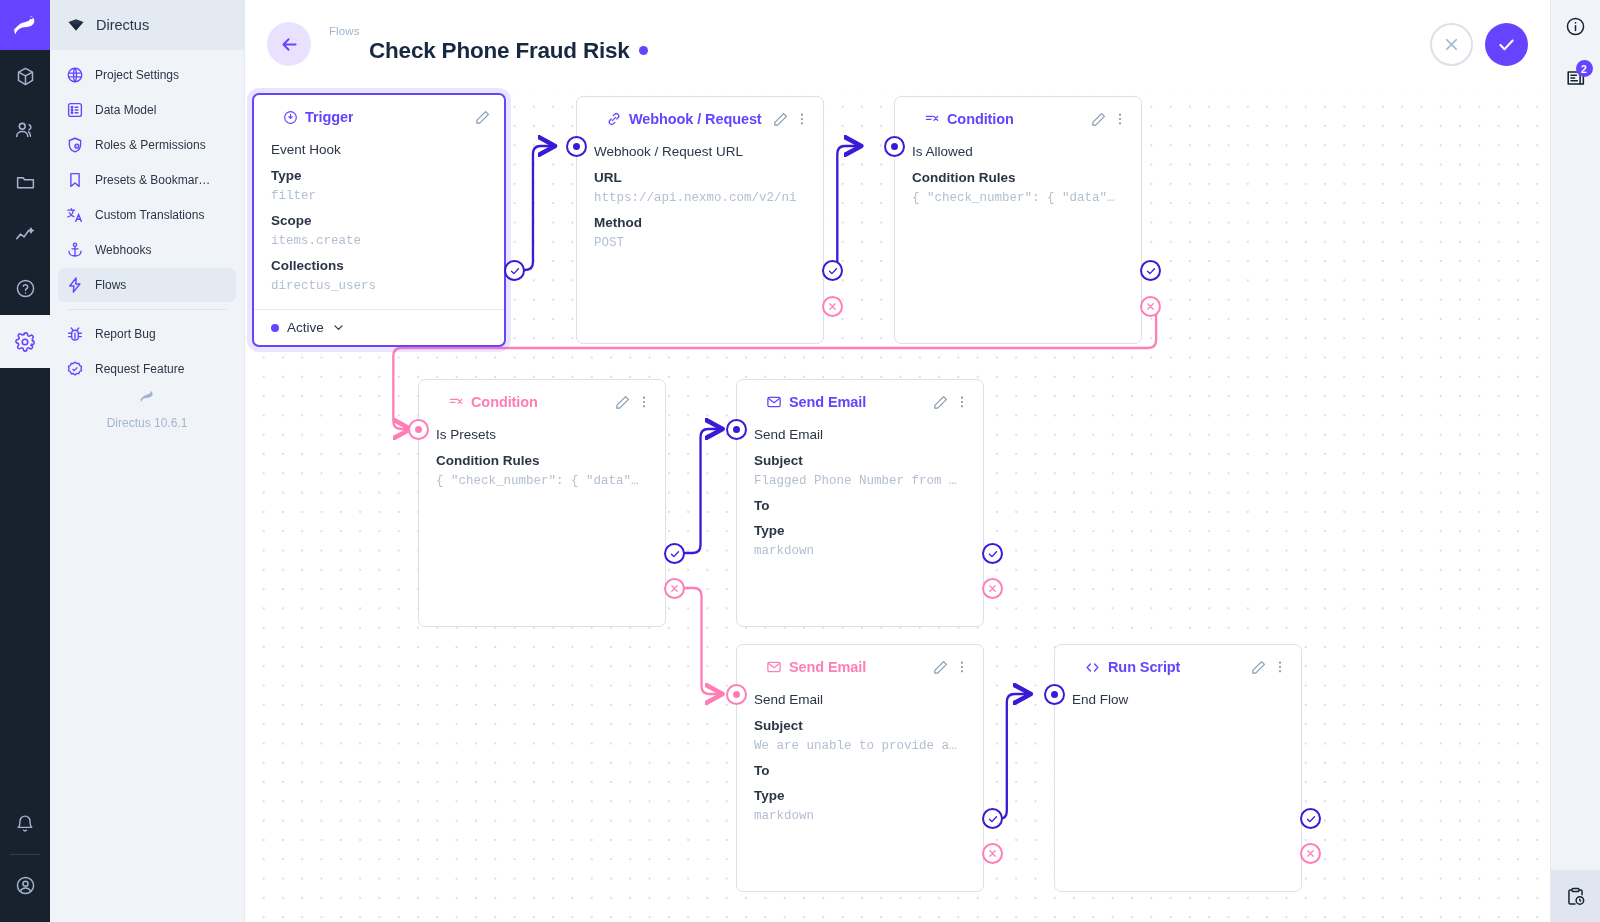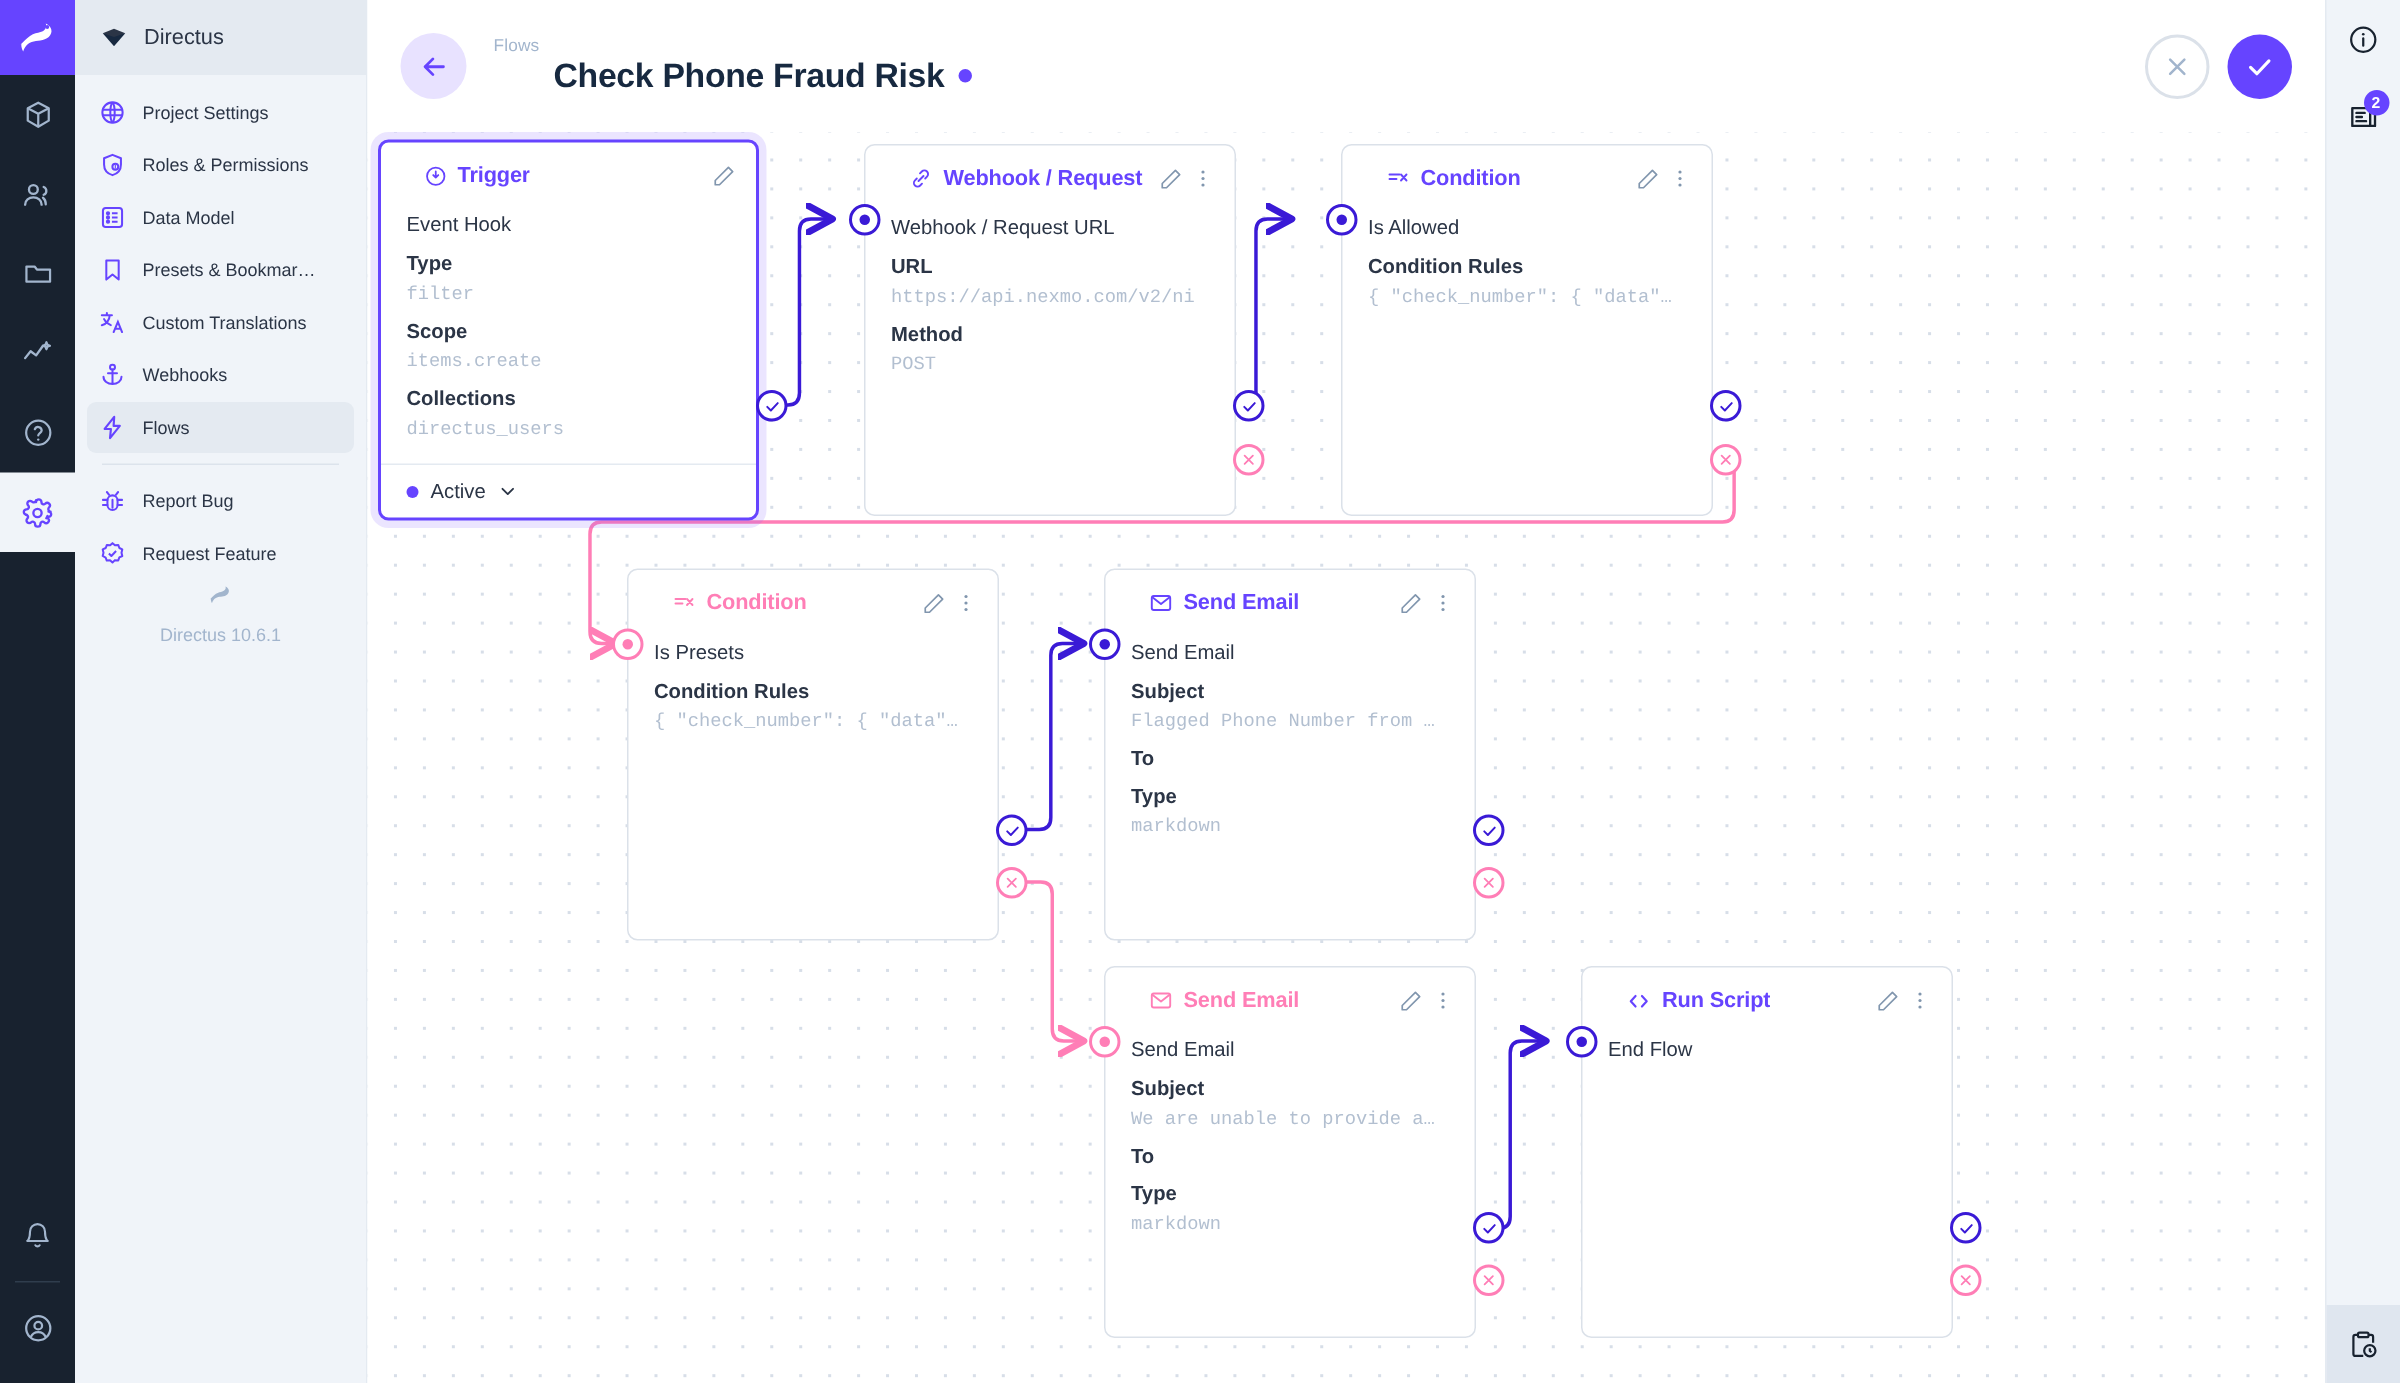--- a/index.html
+++ b/index.html
@@ -250,40 +250,40 @@
           <svg width="18" height="18" viewBox="0 0 24 24" fill="none" stroke="currentColor" stroke-width="1.8">
               <circle cx="12" cy="12" r="9"></circle>
               <path d="M3.3 9.5h17.4M3.3 14.5h17.4M12 3c2.6 3 2.6 15 0 18M12 3c-2.6 3-2.6 15 0 18"></path>
             </svg>
         </span>
         <span>Project Settings</span>
       </div>
 
       <div class="nav-item">
         <span class="nav-icon">
-          <svg width="18" height="18" viewBox="0 0 24 24" fill="none" stroke="currentColor" stroke-width="1.8" stroke-linejoin="round">
-              <path d="M12 3l7.5 3v5.5c0 4.8-3.2 8.2-7.5 9.5-4.3-1.3-7.5-4.7-7.5-9.5V6z"></path>
-              <circle cx="14.5" cy="13.5" r="2.6" fill="#f0f4f9"></circle>
-              <path d="M14 12.6h1M14 14.3h1"></path>
-            </svg>
-        </span>
-        <span>Roles &amp; Permissions</span>
-      </div>
-
-      <div class="nav-item">
-        <span class="nav-icon">
           <svg width="18" height="18" viewBox="0 0 24 24" fill="none" stroke="currentColor" stroke-width="1.8">
               <rect x="3.5" y="3.5" width="17" height="17" rx="2.5"></rect>
               <circle cx="8" cy="8.3" r="1" fill="currentColor"></circle>
               <circle cx="8" cy="12" r="1" fill="currentColor"></circle>
               <circle cx="8" cy="15.7" r="1" fill="currentColor"></circle>
               <path d="M11.5 8.3h5M11.5 12h5M11.5 15.7h5"></path>
             </svg>
         </span>
         <span>Data Model</span>
+      </div>
+
+      <div class="nav-item">
+        <span class="nav-icon">
+          <svg width="18" height="18" viewBox="0 0 24 24" fill="none" stroke="currentColor" stroke-width="1.8" stroke-linejoin="round">
+              <path d="M12 3l7.5 3v5.5c0 4.8-3.2 8.2-7.5 9.5-4.3-1.3-7.5-4.7-7.5-9.5V6z"></path>
+              <circle cx="14.5" cy="13.5" r="2.6" fill="#f0f4f9"></circle>
+              <path d="M14 12.6h1M14 14.3h1"></path>
+            </svg>
+        </span>
+        <span>Roles &amp; Permissions</span>
       </div>
 
       <div class="nav-item">
         <span class="nav-icon">
           <svg width="18" height="18" viewBox="0 0 24 24" fill="none" stroke="currentColor" stroke-width="1.8" stroke-linejoin="round">
               <path d="M6.5 3.5h11v17l-5.5-4.5-5.5 4.5z"></path>
             </svg>
         </span>
         <span>Presets &amp; Bookmar…</span>
       </div>

